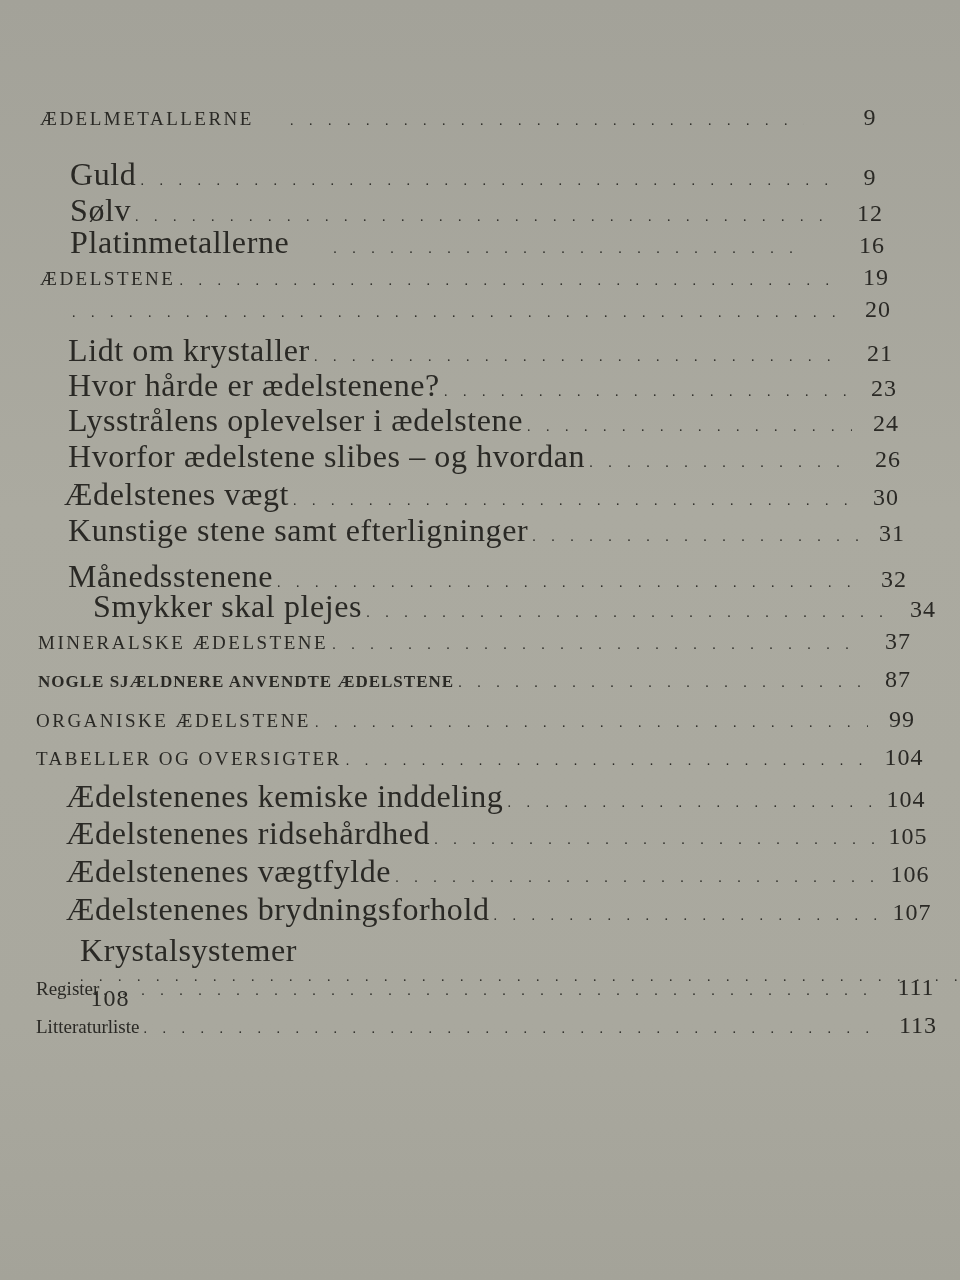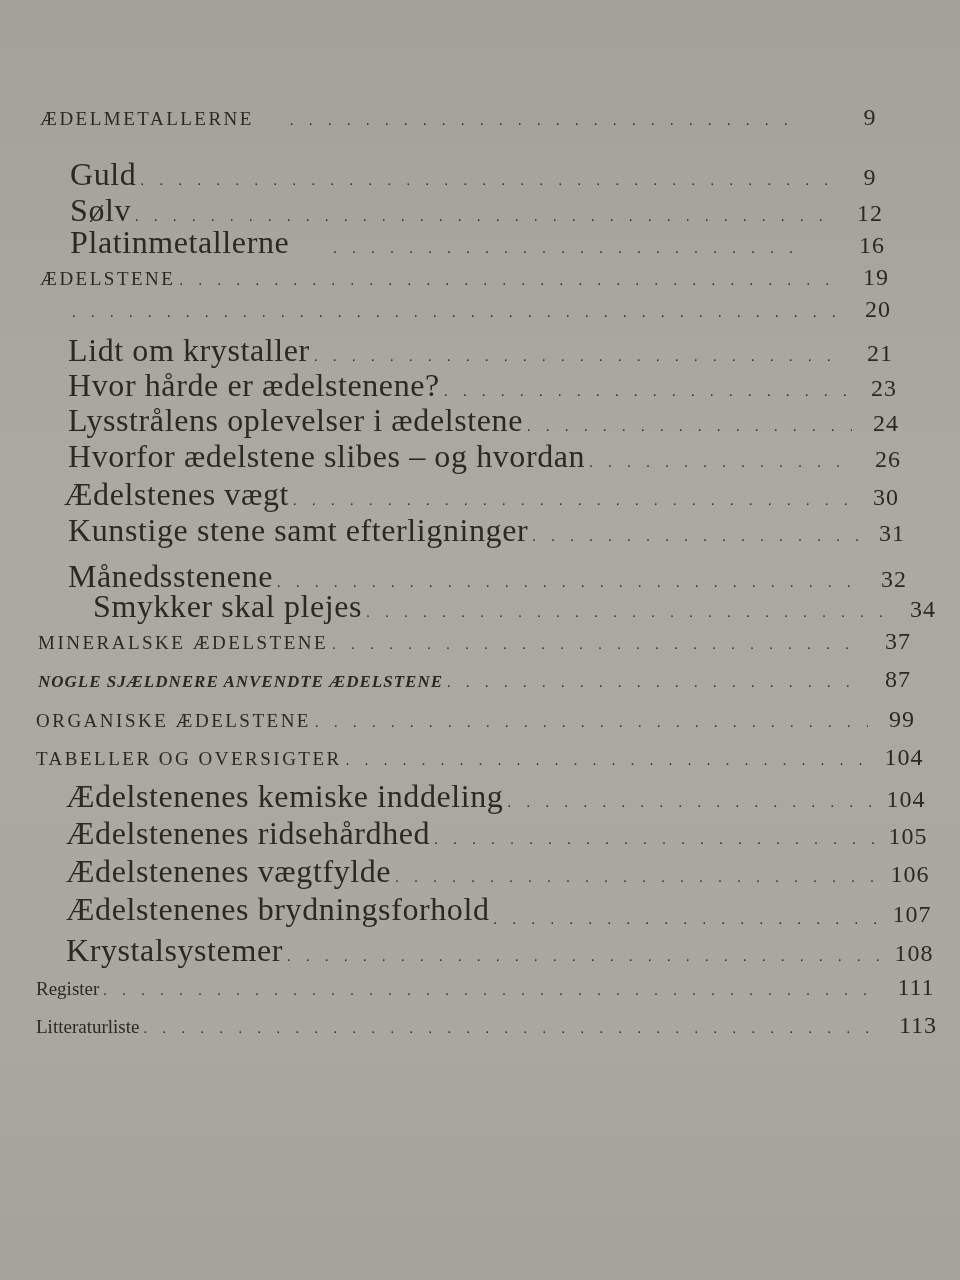--- a/index.html
+++ b/index.html
@@ -23,21 +23,21 @@
   .entry .label { flex: 0 0 auto; }
   .entry .leader {
     flex: 1 1 auto; overflow: hidden; margin: 0 4px;
     letter-spacing: 6px; color: #2a2925; font-size: 14px;
   }
   .entry .page-num {
     flex: 0 0 auto; text-align: center; width: 60px;
     font-size: 24px; letter-spacing: 1px;
   }
   .section .label { font-size: 19px; letter-spacing: 2.5px; }
-  .section.tight .label { font-size: 17px; letter-spacing: 1px; font-weight: bold; font-style: italic; }
+  .section.tight .label { font-size: 17px; letter-spacing: 1px; font-weight: bold; }
   .sub .label { font-size: 32px; letter-spacing: 0.6px; }
   .top .label { font-size: 19px; }
 </style>
 </head>
 <body>
 
 <div class="page">
   <div class="toc">
 
     <div class="entry section" style="left:40px; top:104px; width:860px;gap:32px;">
@@ -140,26 +140,26 @@
     <div class="entry sub" style="left:66px; top:815px; width:872px;">
       <span class="label">Ædelstenenes ridsehårdhed</span>
       <span class="leader">. . . . . . . . . . . . . . . . . . . . . . . . . . . . . . . . . . . . . . . . . . . . . . . . . . . . . . . . . . . . . . . . . . . . . . . . . . . . . . . . . . . . . . . . . . . . . . . . . . . . . . . . . . . .</span>
       <span class="page-num">105</span>
     </div>
     <div class="entry sub" style="left:66px; top:853px; width:874px;">
       <span class="label">Ædelstenenes vægtfylde</span>
       <span class="leader">. . . . . . . . . . . . . . . . . . . . . . . . . . . . . . . . . . . . . . . . . . . . . . . . . . . . . . . . . . . . . . . . . . . . . . . . . . . . . . . . . . . . . . . . . . . . . . . . . . . . . . . . . . . .</span>
       <span class="page-num">106</span>
     </div>
-    <div class="entry sub" style="left:66px; top:891px; width:876px;align-items:flex-end;">
+    <div class="entry sub" style="left:66px; top:891px; width:876px;">
       <span class="label">Ædelstenenes brydningsforhold</span>
       <span class="leader">. . . . . . . . . . . . . . . . . . . . . . . . . . . . . . . . . . . . . . . . . . . . . . . . . . . . . . . . . . . . . . . . . . . . . . . . . . . . . . . . . . . . . . . . . . . . . . . . . . . . . . . . . . . .</span>
       <span class="page-num">107</span>
     </div>
-    <div class="entry sub" style="left:66px; top:932px; width:878px;">
+    <div class="entry sub" style="left:76px; top:932px; width:878px;flex-direction:column;">
       <span class="label">Krystalsystemer</span>
       <span class="leader">. . . . . . . . . . . . . . . . . . . . . . . . . . . . . . . . . . . . . . . . . . . . . . . . . . . . . . . . . . . . . . . . . . . . . . . . . . . . . . . . . . . . . . . . . . . . . . . . . . . . . . . . . . . .</span>
       <span class="page-num">108</span>
     </div>
 
     <div class="entry top" style="left:36px; top:974px; width:910px;">
       <span class="label">Register</span>
       <span class="leader">. . . . . . . . . . . . . . . . . . . . . . . . . . . . . . . . . . . . . . . . . . . . . . . . . . . . . . . . . . . . . . . . . . . . . . . . . . . . . . . . . . . . . . . . . . . . . . . . . . . . . . . . . . . .</span>
       <span class="page-num">111</span>
     </div>

